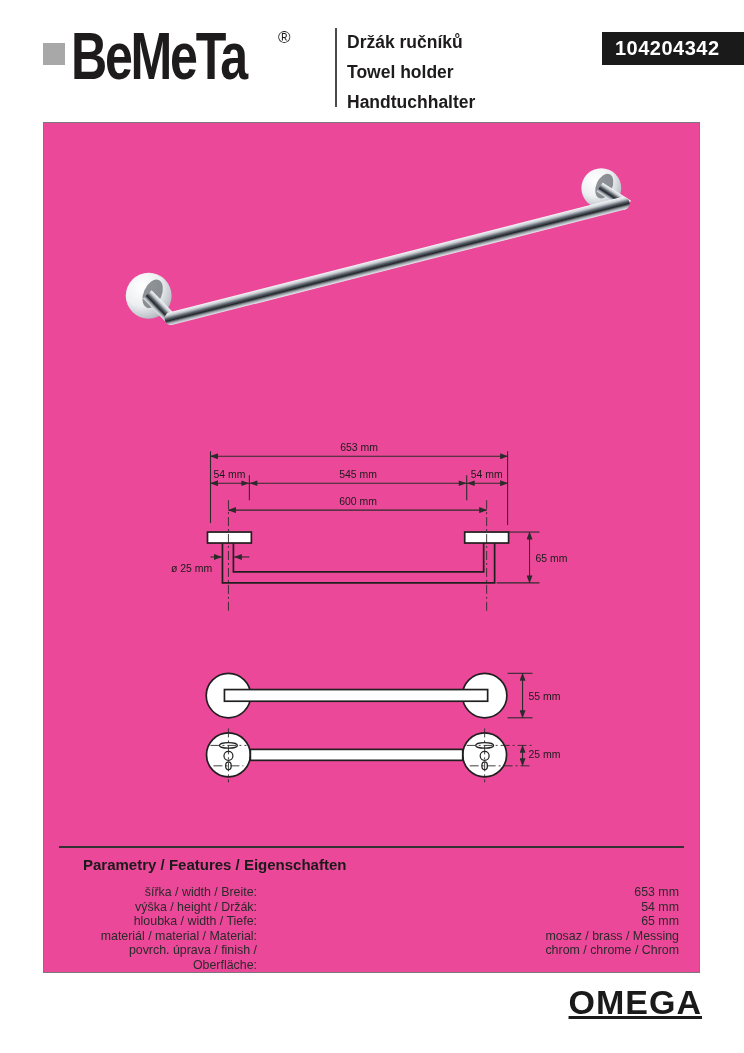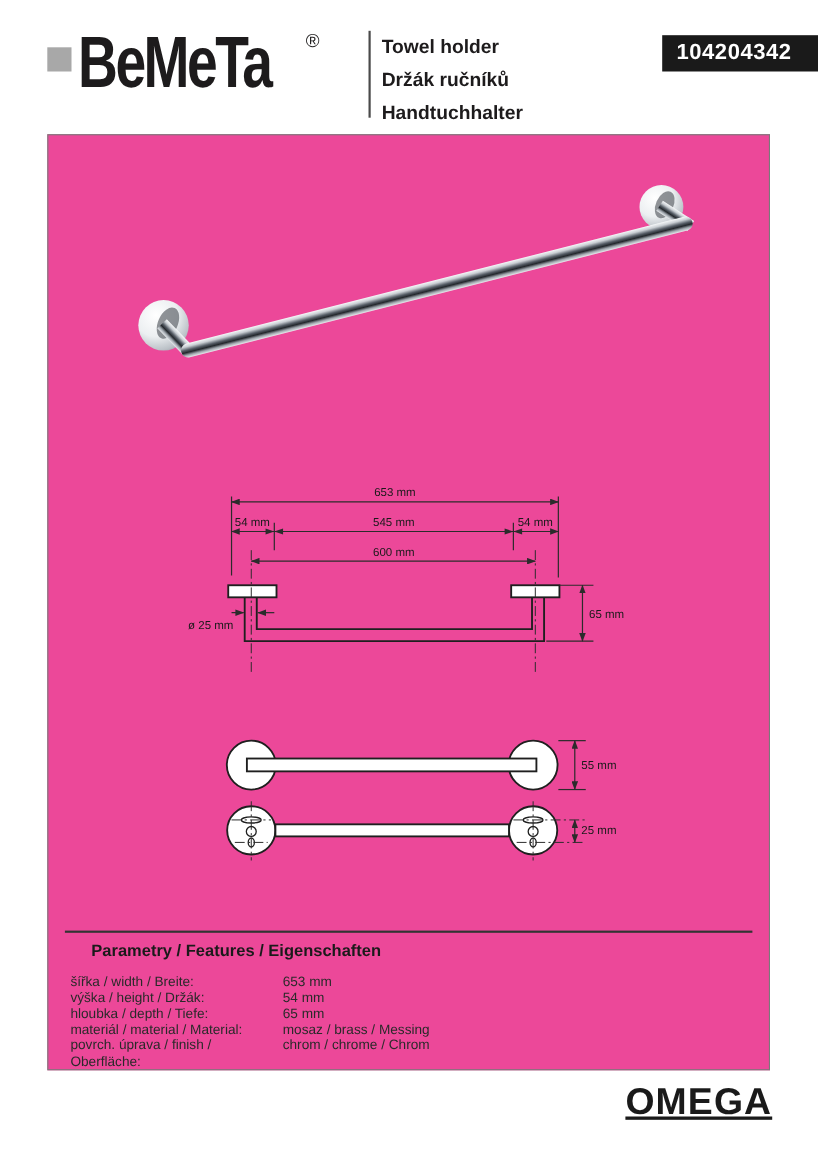--- a/index.html
+++ b/index.html
@@ -24,39 +24,39 @@
   }
   
   .main-box{
     position:absolute;left:43px;top:122px;width:657px;height:851px;
     border:1.5px solid #7a7a7a;box-sizing:border-box;background:#ec4899;
   }
   .box-svg{position:absolute;left:0;top:0;width:100%;height:100%;}
   .params-separator{position:absolute;left:15px;right:15px;top:723px;height:1.5px;background:#333;}
   .params-heading{position:absolute;left:20px;top:733px;font-size:15px;font-weight:700;color:#1a1a1a;margin-left:19px;}
   .params-rows{position:absolute;left:20px;top:762px;right:20px;font-size:12.4px;line-height:14.6px;color:#2a2a2a;}
-  .params-row{display:grid;grid-template-columns:193px 1fr;}
+  .params-row{display:grid;grid-template-columns:193px 1fr;text-align:right;}
   
   .series{position:absolute;right:42px;top:983px;font-size:34px;font-weight:700;letter-spacing:1px;color:#1a1a1a;text-decoration:underline;}
 </style>
 </head>
 <body>
 
 <div class="page">
 
   <div>
     <span class="logo-square"></span>
     <div class="logo-text">
       <span class="logo-word">BeMeTa</span>
       <span class="logo-reg">®</span>
     </div>
     <div class="header-divider"></div>
     <div class="product-titles">
+      <div>Držák ručníků</div>
       <div>Towel holder</div>
-      <div>Držák ručníků</div>
       <div>Handtuchhalter</div>
     </div>
     <div class="code-badge">
       <span>104204342</span>
     </div>
   </div>
 
   <div class="main-box">
 
     <svg class="box-svg" viewBox="0 0 657 851">
@@ -184,21 +184,21 @@
     <div class="params-rows">
       <div class="params-row">
         <span>šířka / width / Breite:</span>
         <span>653 mm</span>
       </div>
       <div class="params-row">
         <span>výška / height / Držák:</span>
         <span>54 mm</span>
       </div>
       <div class="params-row">
-        <span>hloubka / depth / Tiefe:</span>
+        <span>hloubka / width / Tiefe:</span>
         <span>65 mm</span>
       </div>
       <div class="params-row">
         <span>materiál / material / Material:</span>
         <span>mosaz / brass / Messing</span>
       </div>
       <div class="params-row">
         <span>povrch. úprava / finish / Oberfläche:</span>
         <span>chrom / chrome / Chrom</span>
       </div>

